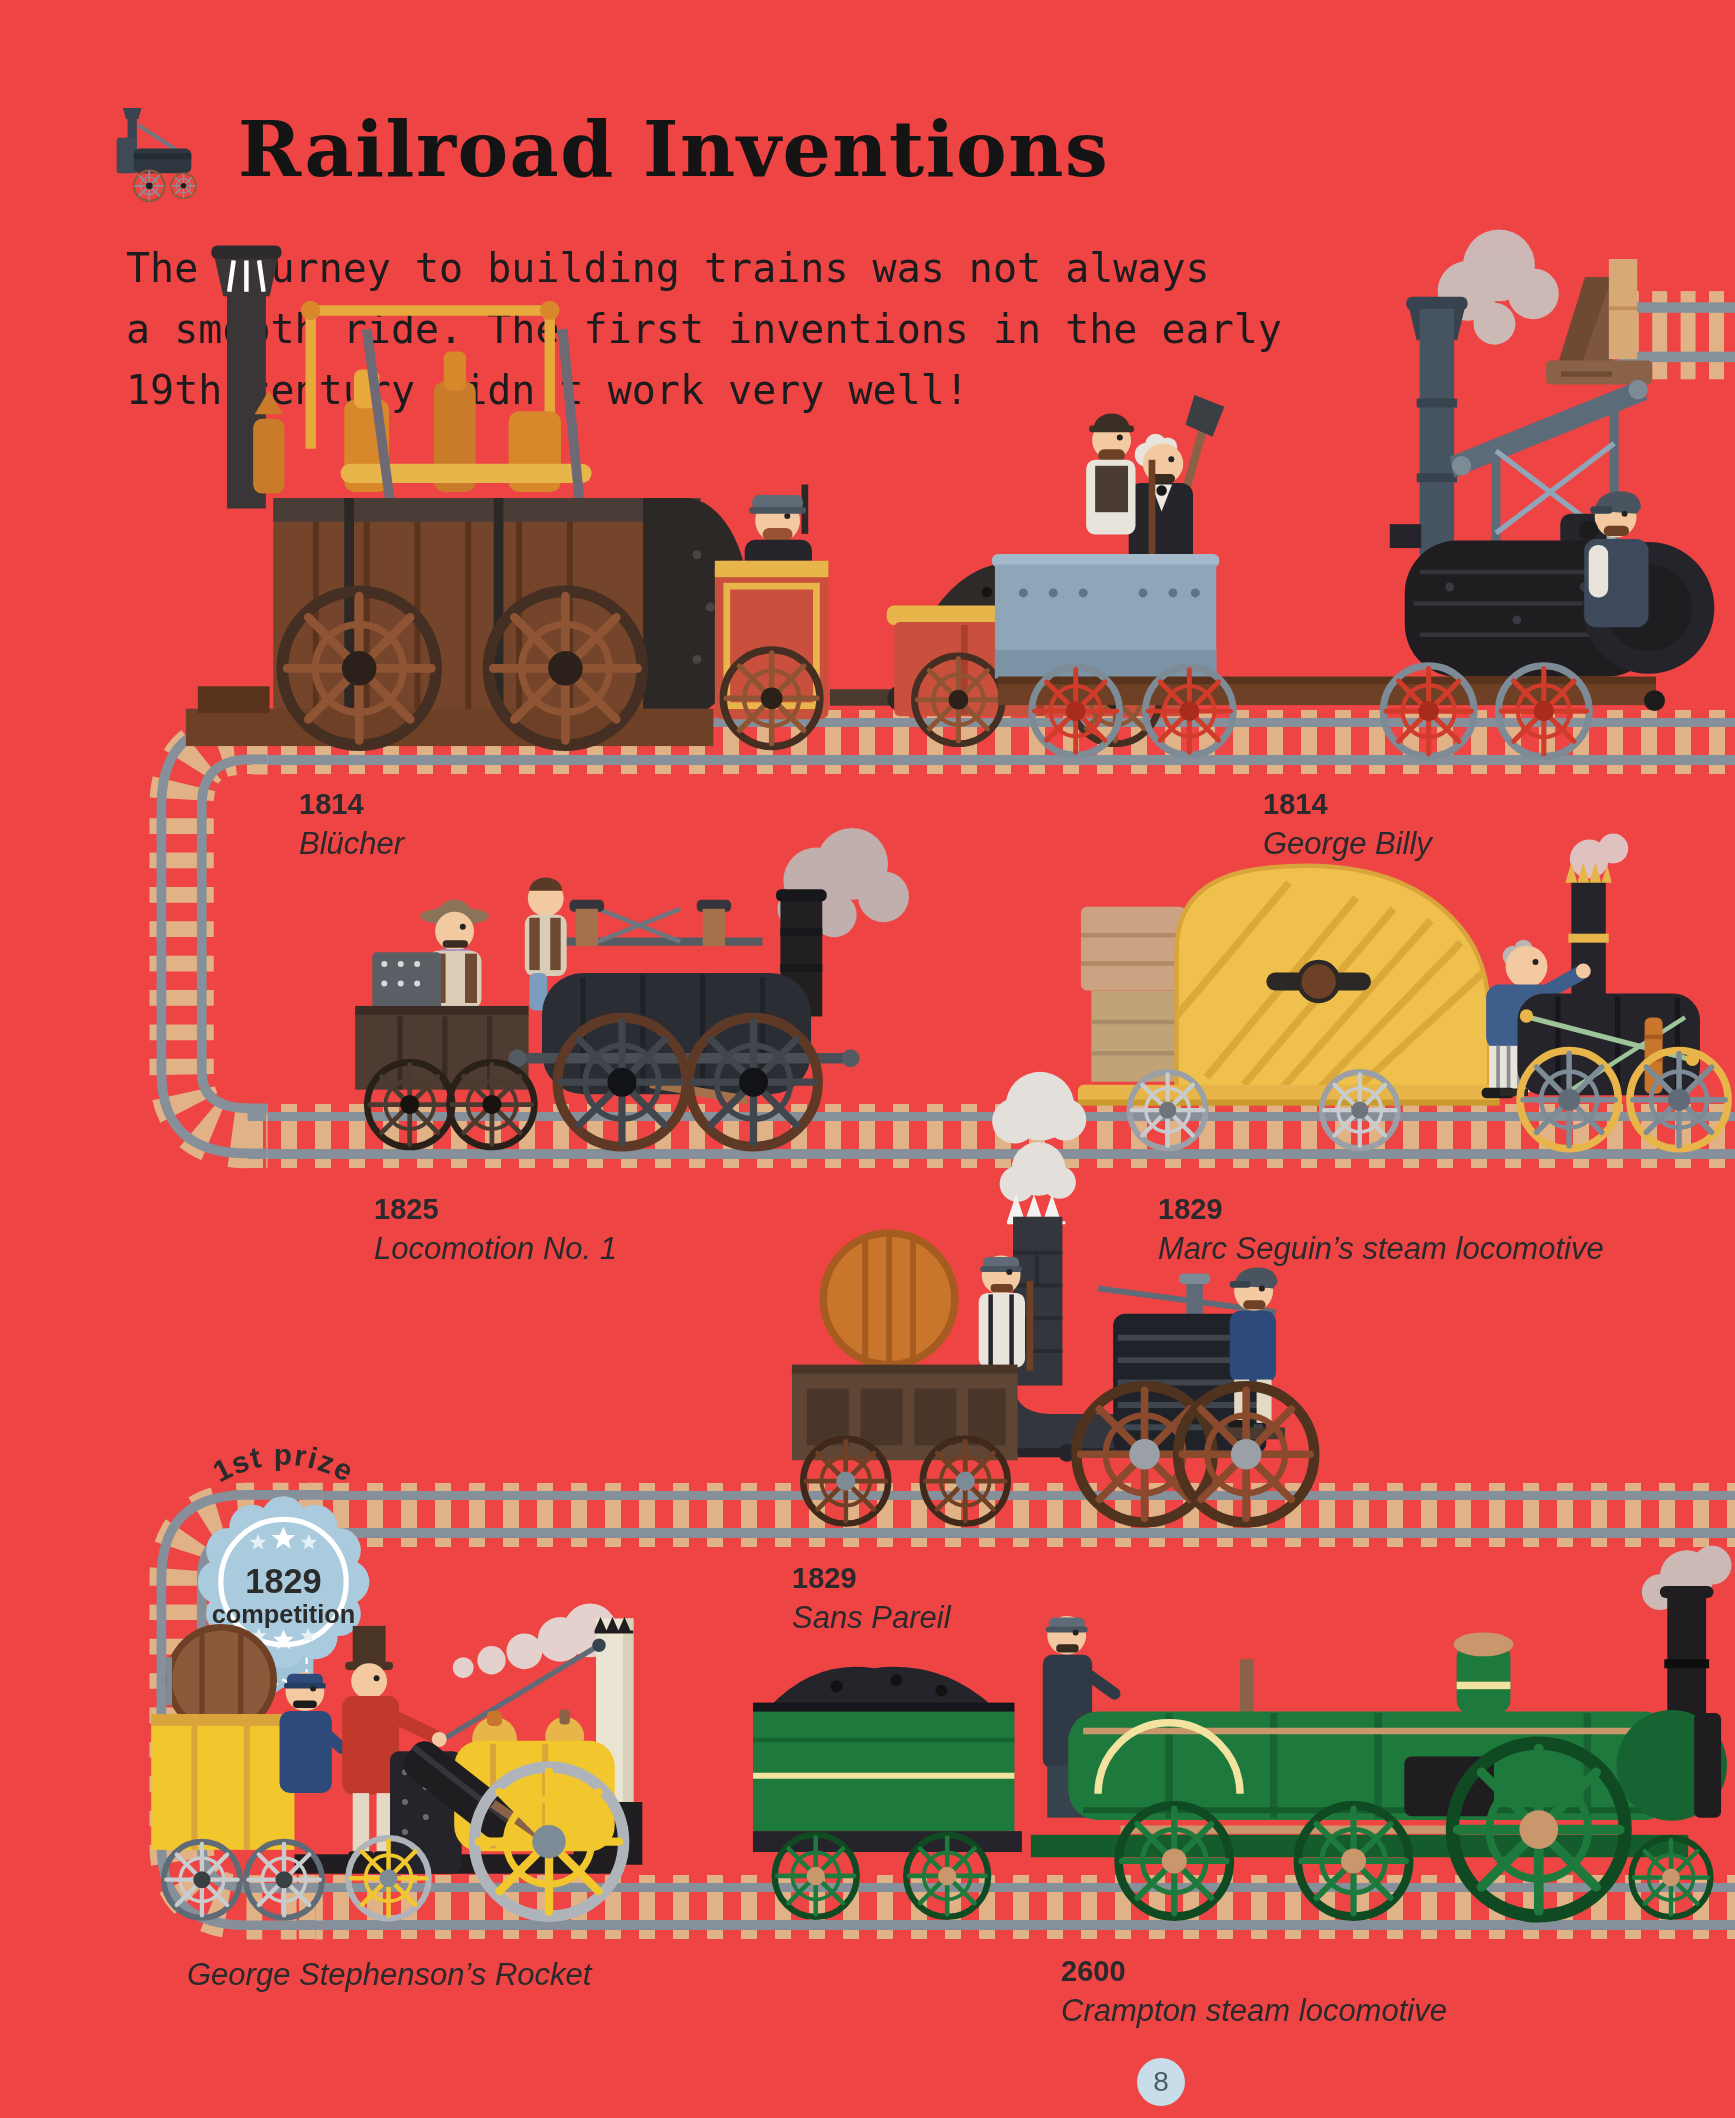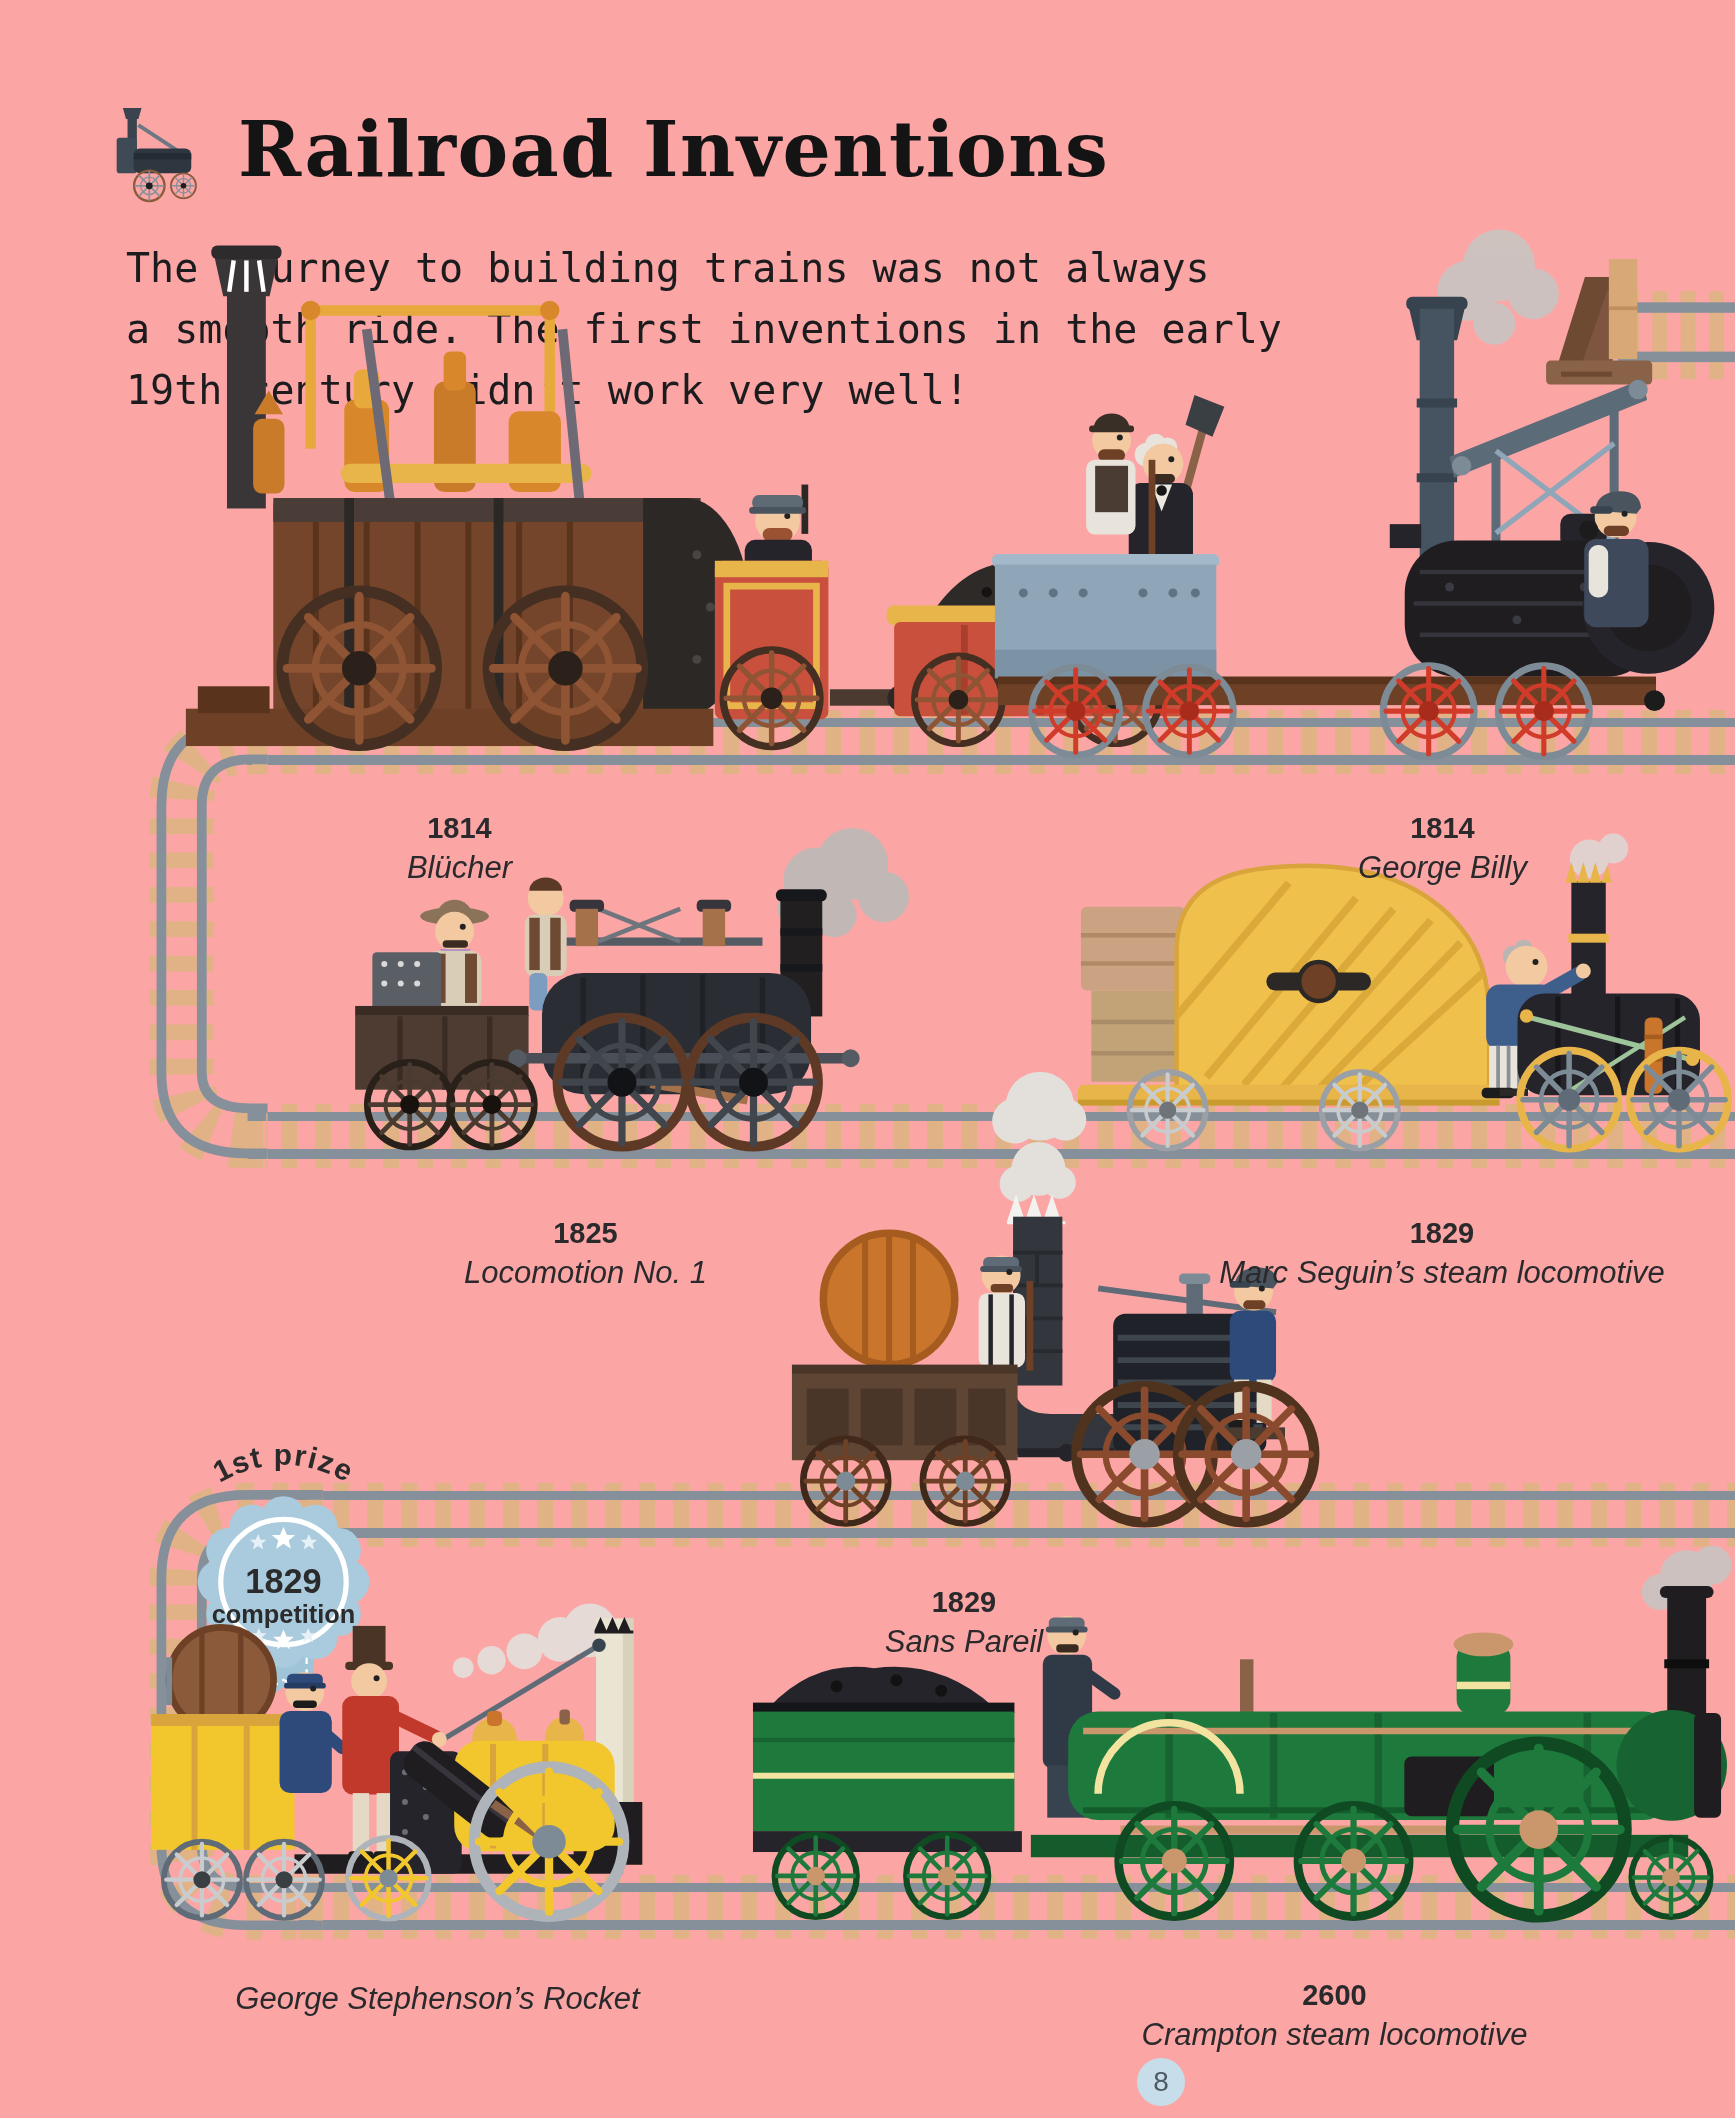--- a/index.html
+++ b/index.html
@@ -1,28 +1,28 @@
 <!DOCTYPE html>
 <html style="font-size:12px"><head>
 <meta charset="utf-8">
 <style>
   html,body{margin:0;padding:0;background:#ffffff;}
-  #canvas{position:relative;width:1736px;height:2119px;background:#fca5a5;overflow:hidden;
+  #canvas{position:relative;width:1736px;height:2119px;background:#ef4444;overflow:hidden;
           font-family:"Liberation Sans",sans-serif;}
   .abs{position:absolute;}
   .header-title{position:absolute;left:238px;top:105px;font-family:"DejaVu Serif",serif;
     font-weight:bold;font-size:76px;color:#141414;letter-spacing:1.5px;}
   .intro{position:absolute;left:126px;top:238px;font-family:"DejaVu Sans Mono",monospace;
     font-size:40px;line-height:61px;color:#1c1c1e;white-space:nowrap;}
   .track{position:absolute;height:64px;
     background:repeating-linear-gradient(90deg,#E2B287 0 15.7px,transparent 15.7px 34px);}
   .track::before,.track::after{content:"";position:absolute;left:0;right:0;height:9.7px;background:#86909A;}
   .track::before{top:7.5px;}
   .track::after{top:45px;}
-  .label{position:absolute;text-align:center;color:#2a2a2c;margin-top:24px;}
+  .label{position:absolute;color:#2a2a2c;}
   .label .year{font-weight:bold;font-size:29px;line-height:39px;}
   .label .name{font-size:31px;line-height:39px;font-style:italic;}
   .pagenum{position:absolute;left:1137px;top:2058px;width:48px;height:48px;border-radius:50%;
     background:#C7DDE9;display:flex;align-items:center;justify-content:center;
     font-size:28px;color:#4d5a63;}
   svg{display:block;overflow:visible;}
 </style>
 </head>
 <body>
 

